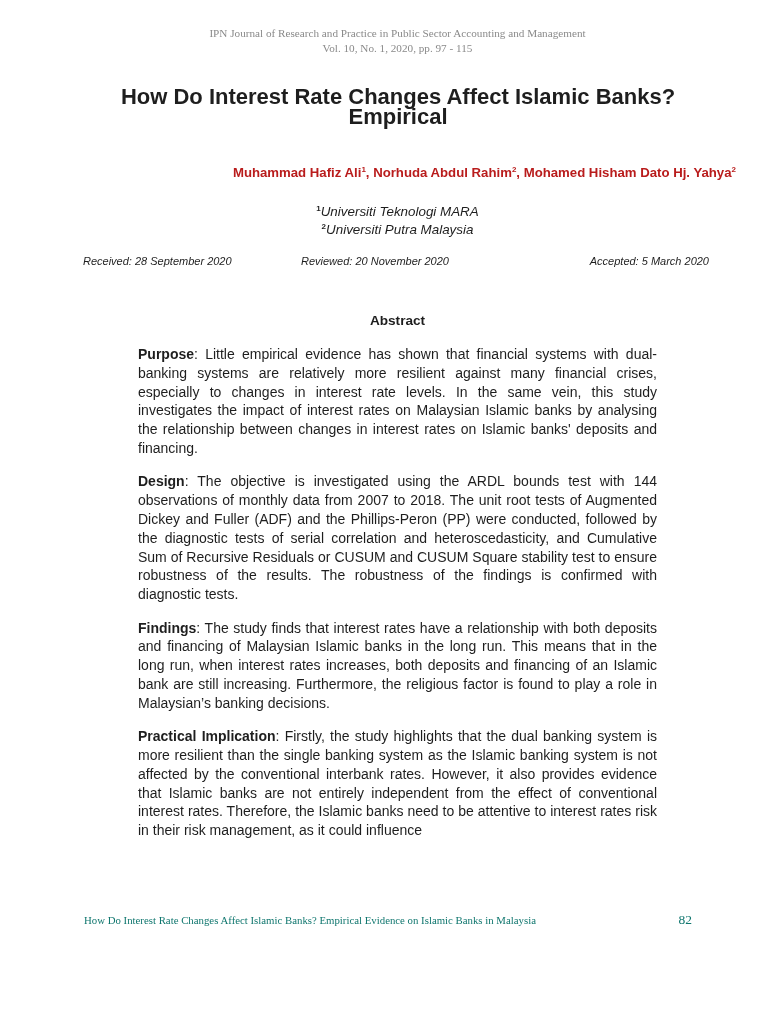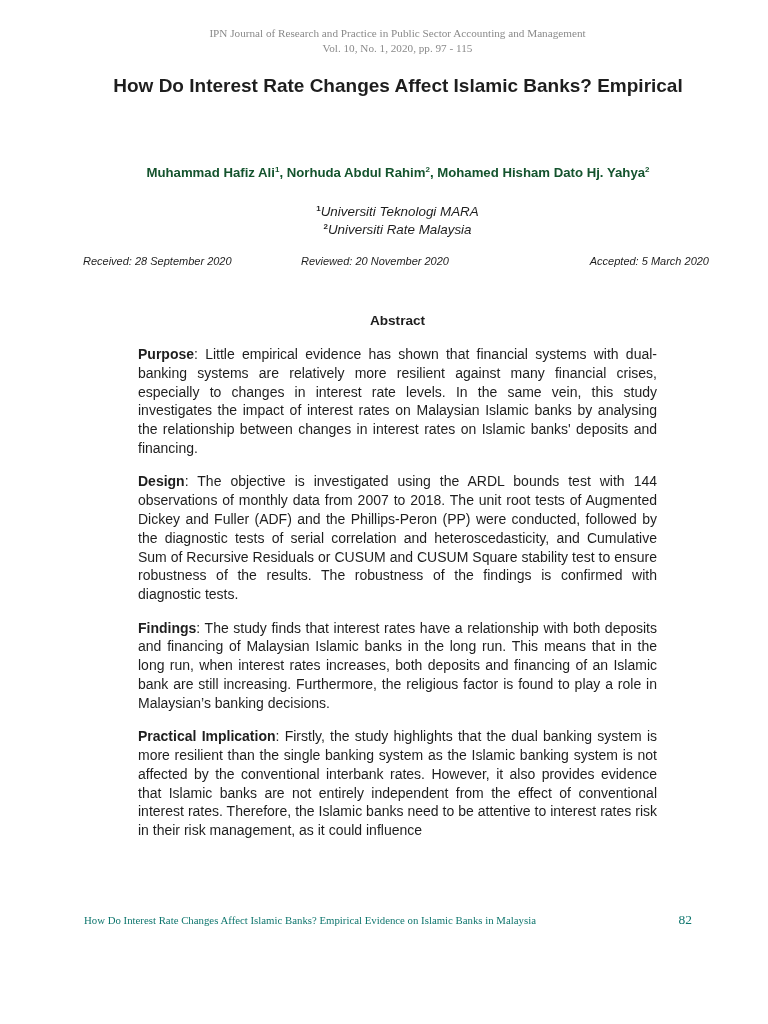--- a/index.html
+++ b/index.html
@@ -20,41 +20,41 @@
       left: 0;
       width: 795px;
       text-align: center;
       font-family: "Liberation Serif", "DejaVu Serif", serif;
       font-size: 11.2px;
       line-height: 14.5px;
       color: #8a8a8a;
     }
     .title {
       position: absolute;
-      top: 76px;
+      top: 87px;
       left: 90px;
       width: 616px;
       text-align: center;
       font-family: "Liberation Sans", sans-serif;
       font-weight: bold;
-      font-size: 19px;
+      font-size: 22px;
       line-height: 19.5px;
       color: #1e1e1e;
     }
     .authors {
       position: absolute;
       top: 165px;
       left: 60px;
       width: 676px;
-      text-align: center;
+      text-align: right;
       font-family: "Liberation Sans", sans-serif;
       font-weight: bold;
       font-size: 13.2px;
       line-height: 16px;
-      color: #14532d;
+      color: #b91c1c;
       white-space: nowrap;
     }
     .authors sup, .affil sup {
       font-size: 8px;
       vertical-align: 5px;
       line-height: 0;
     }
     .affiliations {
       position: absolute;
       top: 203px;
@@ -146,21 +146,21 @@
 <div class="title">
   <div>How Do Interest Rate Changes Affect Islamic Banks? Empirical</div>
 </div>
 
 <div class="authors">
   <span><span>Muhammad Hafiz Ali</span><sup>1</sup><span>, </span></span><span><span>Norhuda Abdul Rahim</span><sup>2</sup><span>, </span></span><span><span>Mohamed Hisham Dato Hj. Yahya</span><sup>2</sup></span>
 </div>
 
 <div class="affiliations">
   <div class="affil"><sup>1</sup><span>Universiti Teknologi MARA</span></div>
-  <div class="affil"><sup>2</sup><span>Universiti Rate Malaysia</span></div>
+  <div class="affil"><sup>2</sup><span>Universiti Putra Malaysia</span></div>
 </div>
 
 <div class="dates">
   <span class="date-received">Received: 28 September 2020</span>
   <span class="date-reviewed">Reviewed: 20 November 2020</span>
   <span class="date-accepted">Accepted: 5 March 2020</span>
 </div>
 
 <div class="abstract-heading">Abstract</div>
 

